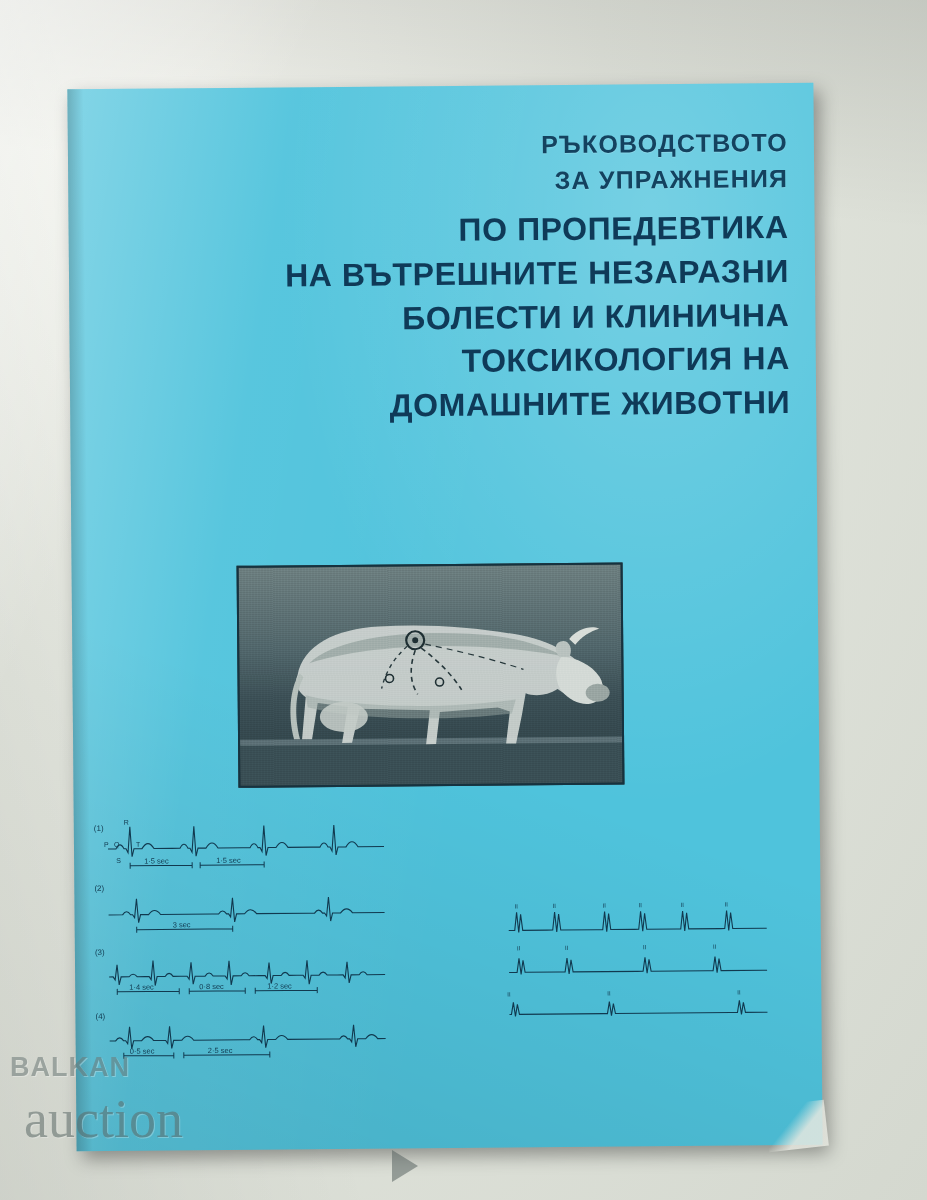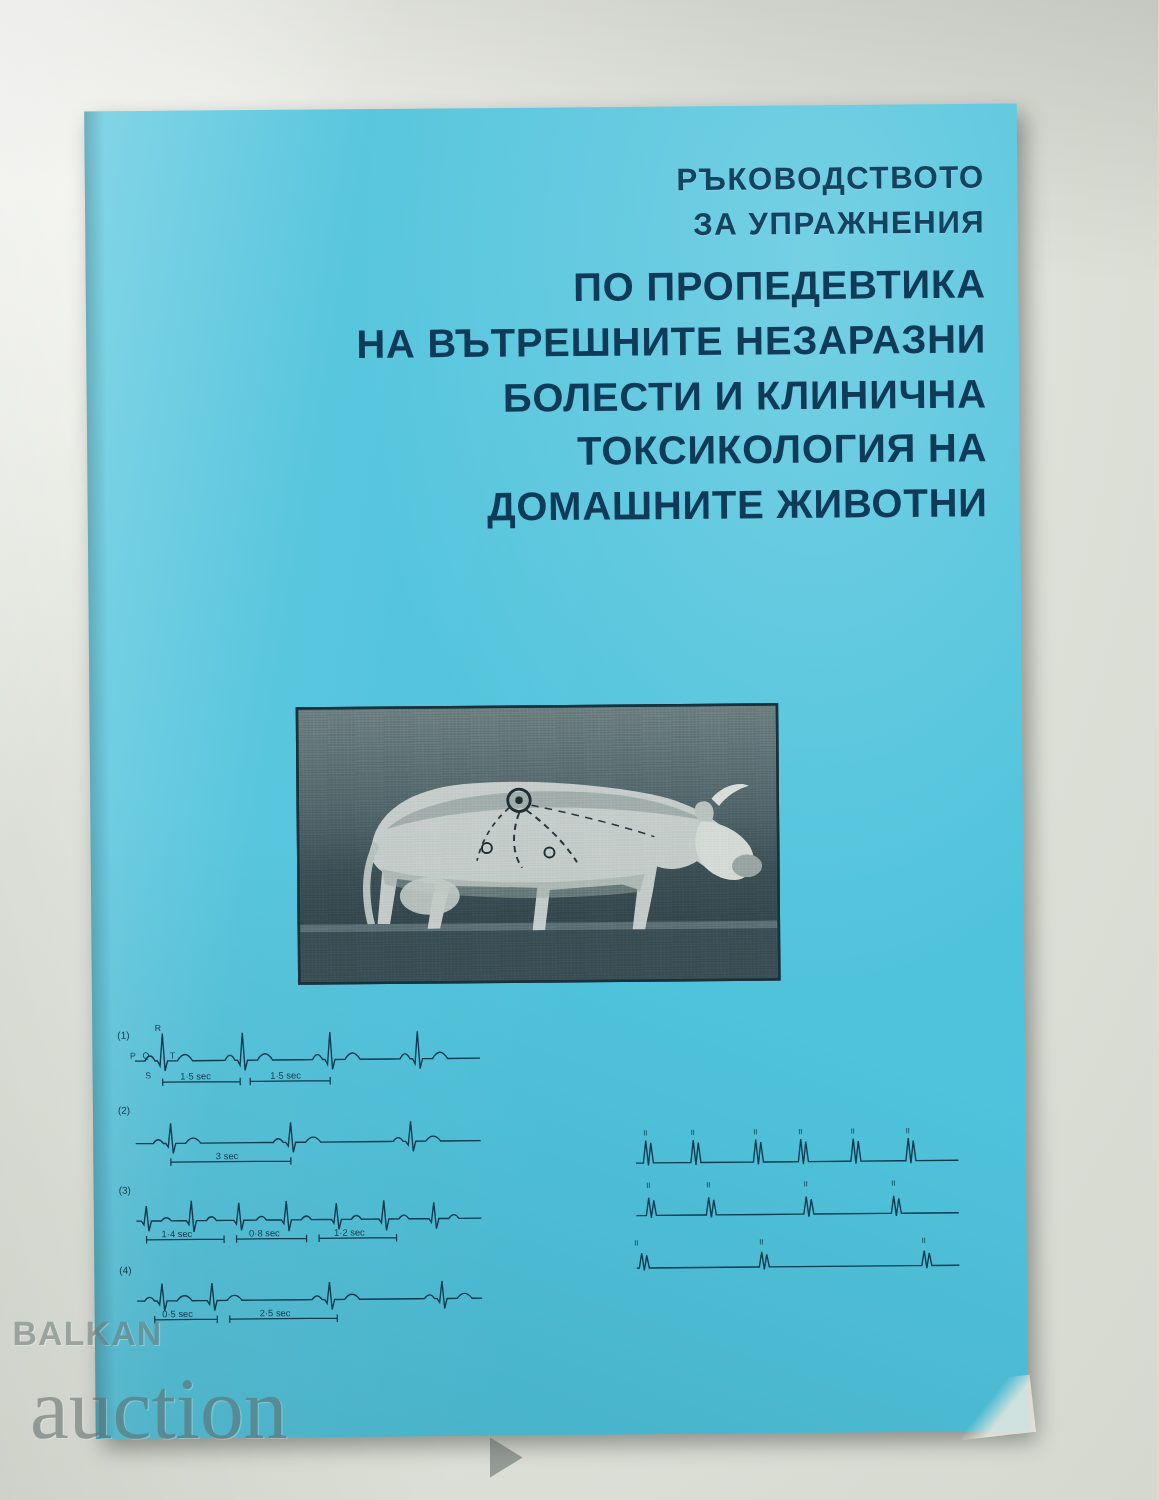--- a/index.html
+++ b/index.html
@@ -12,21 +12,21 @@
     height: 1200px;
     overflow: hidden;
     font-family: "Liberation Sans", sans-serif;
   }
 
   
   #photo {
     position: relative;
     width: 927px;
     height: 1200px;
-    background: #bef264;
+    background: #e5e5e5;
     overflow: hidden;
   }
   
   #backdrop {
     position: absolute;
     inset: 0;
     background:
       radial-gradient(ellipse at 20% 10%, #f4f5ef 0%, #e3e6de 40%, #d4d8cf 100%);
   }
   #backdrop:after {
@@ -165,21 +165,21 @@
     font-size: 27px;
     font-weight: bold;
     letter-spacing: 1px;
     color: #6d7a78;
     text-shadow: 1px 1px 0 rgba(255,255,255,0.5);
     font-family: "Liberation Sans", sans-serif;
   }
   #watermark .wm-line2 {
     position: absolute;
     left: 18px; top: 42px;
-    font-size: 70px;
+    font-size: 54px;
     font-weight: normal;
     color: #5d6b69;
     font-family: "Liberation Serif", serif;
     font-style: normal;
     text-shadow: 1px 1px 0 rgba(255,255,255,0.45);
   }
   #wm-play {
     position: absolute;
     left: 392px;
     bottom: 18px;

